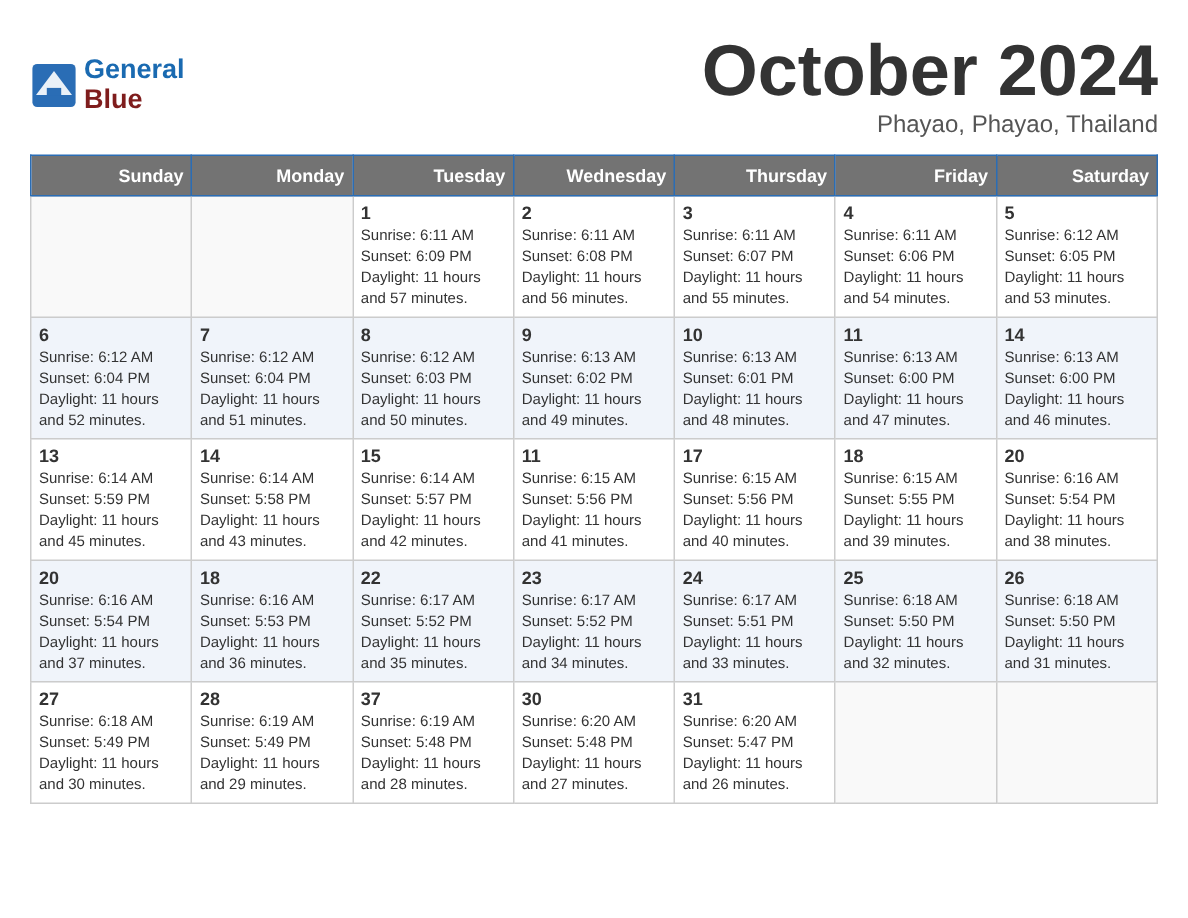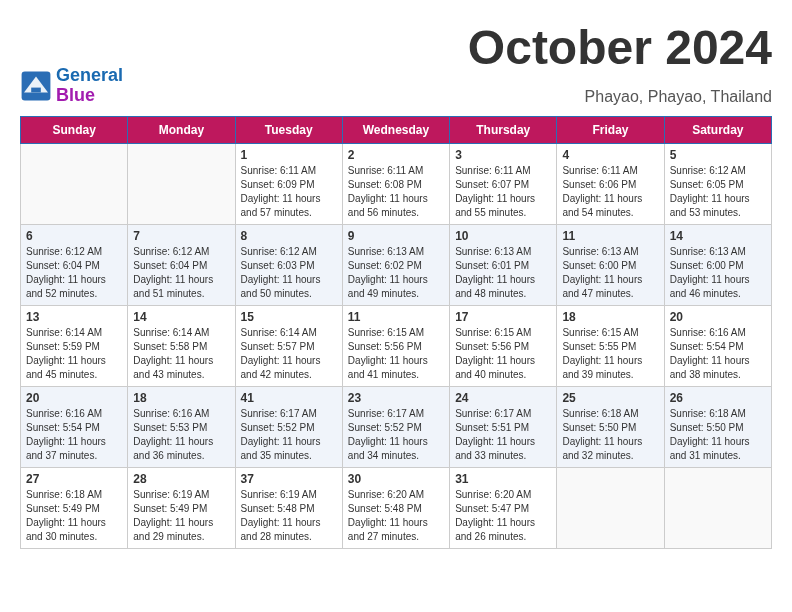--- a/index.html
+++ b/index.html
@@ -6,21 +6,21 @@
     body {
       font-family: Arial, sans-serif;
       background: #fff;
       width: 792px;
       min-height: 612px;
       padding: 20px;
     }
     .header {
       display: flex;
       justify-content: space-between;
-      align-items: flex-end;
+      align-items: center;
       margin-bottom: 10px;
     }
     .logo {
       display: flex;
       align-items: center;
       gap: 4px;
     }
     .logo-text {
       font-size: 18px;
       font-weight: bold;
@@ -38,32 +38,31 @@
       text-align: right;
     }
     .month-title {
       font-size: 48px;
       font-weight: bold;
       color: #333;
     }
     .location-title {
       font-size: 16px;
       color: #555;
-      margin-top: 13px;
     }
     table {
       width: 100%;
       border-collapse: collapse;
       font-size: 11px;
     }
     thead tr th {
-      background-color: #be185d;
+      background-color: #737373;
       color: #fff;
       padding: 6px 5px;
-      text-align: center;
+      text-align: right;
       font-size: 12px;
       font-weight: bold;
       border: 1px solid #2a6db5;
     }
     tbody tr td {
       border: 1px solid #ccc;
       vertical-align: top;
       padding: 4px 5px;
       height: 80px;
       width: 14.28%;
@@ -95,21 +94,21 @@
 
 <div class="header">
   <div class="logo">
     <svg class="logo-icon" viewBox="0 0 40 40">
       <rect x="2" y="2" width="36" height="36" rx="4" fill="#2a6db5"></rect>
       <polygon points="20,8 35,28 5,28" fill="white" opacity="0.9"></polygon>
       <rect x="14" y="22" width="12" height="6" fill="#2a6db5"></rect>
     </svg>
     <div class="logo-text">
       <span>General</span><br>
-      <span style="color:#a21caf;">Blue</span>
+      <span style="color:#7f1d1d;">Blue</span>
     </div>
   </div>
   <div class="title-block">
     <div class="month-title">October 2024</div>
     <div class="location-title">Phayao, Phayao, Thailand</div>
   </div>
 </div>
 
 <table>
   <thead>
@@ -274,21 +273,21 @@
 and 37 minutes.</div>
         </td>
         <td>
           <span class="day-num">18</span>
           <div class="day-info" style="white-space: pre-line;">Sunrise: 6:16 AM
 Sunset: 5:53 PM
 Daylight: 11 hours
 and 36 minutes.</div>
         </td>
         <td>
-          <span class="day-num">41</span>
+          <span class="day-num">22</span>
           <div class="day-info" style="white-space: pre-line;">Sunrise: 6:17 AM
 Sunset: 5:52 PM
 Daylight: 11 hours
 and 35 minutes.</div>
         </td>
         <td>
           <span class="day-num">23</span>
           <div class="day-info" style="white-space: pre-line;">Sunrise: 6:17 AM
 Sunset: 5:52 PM
 Daylight: 11 hours

